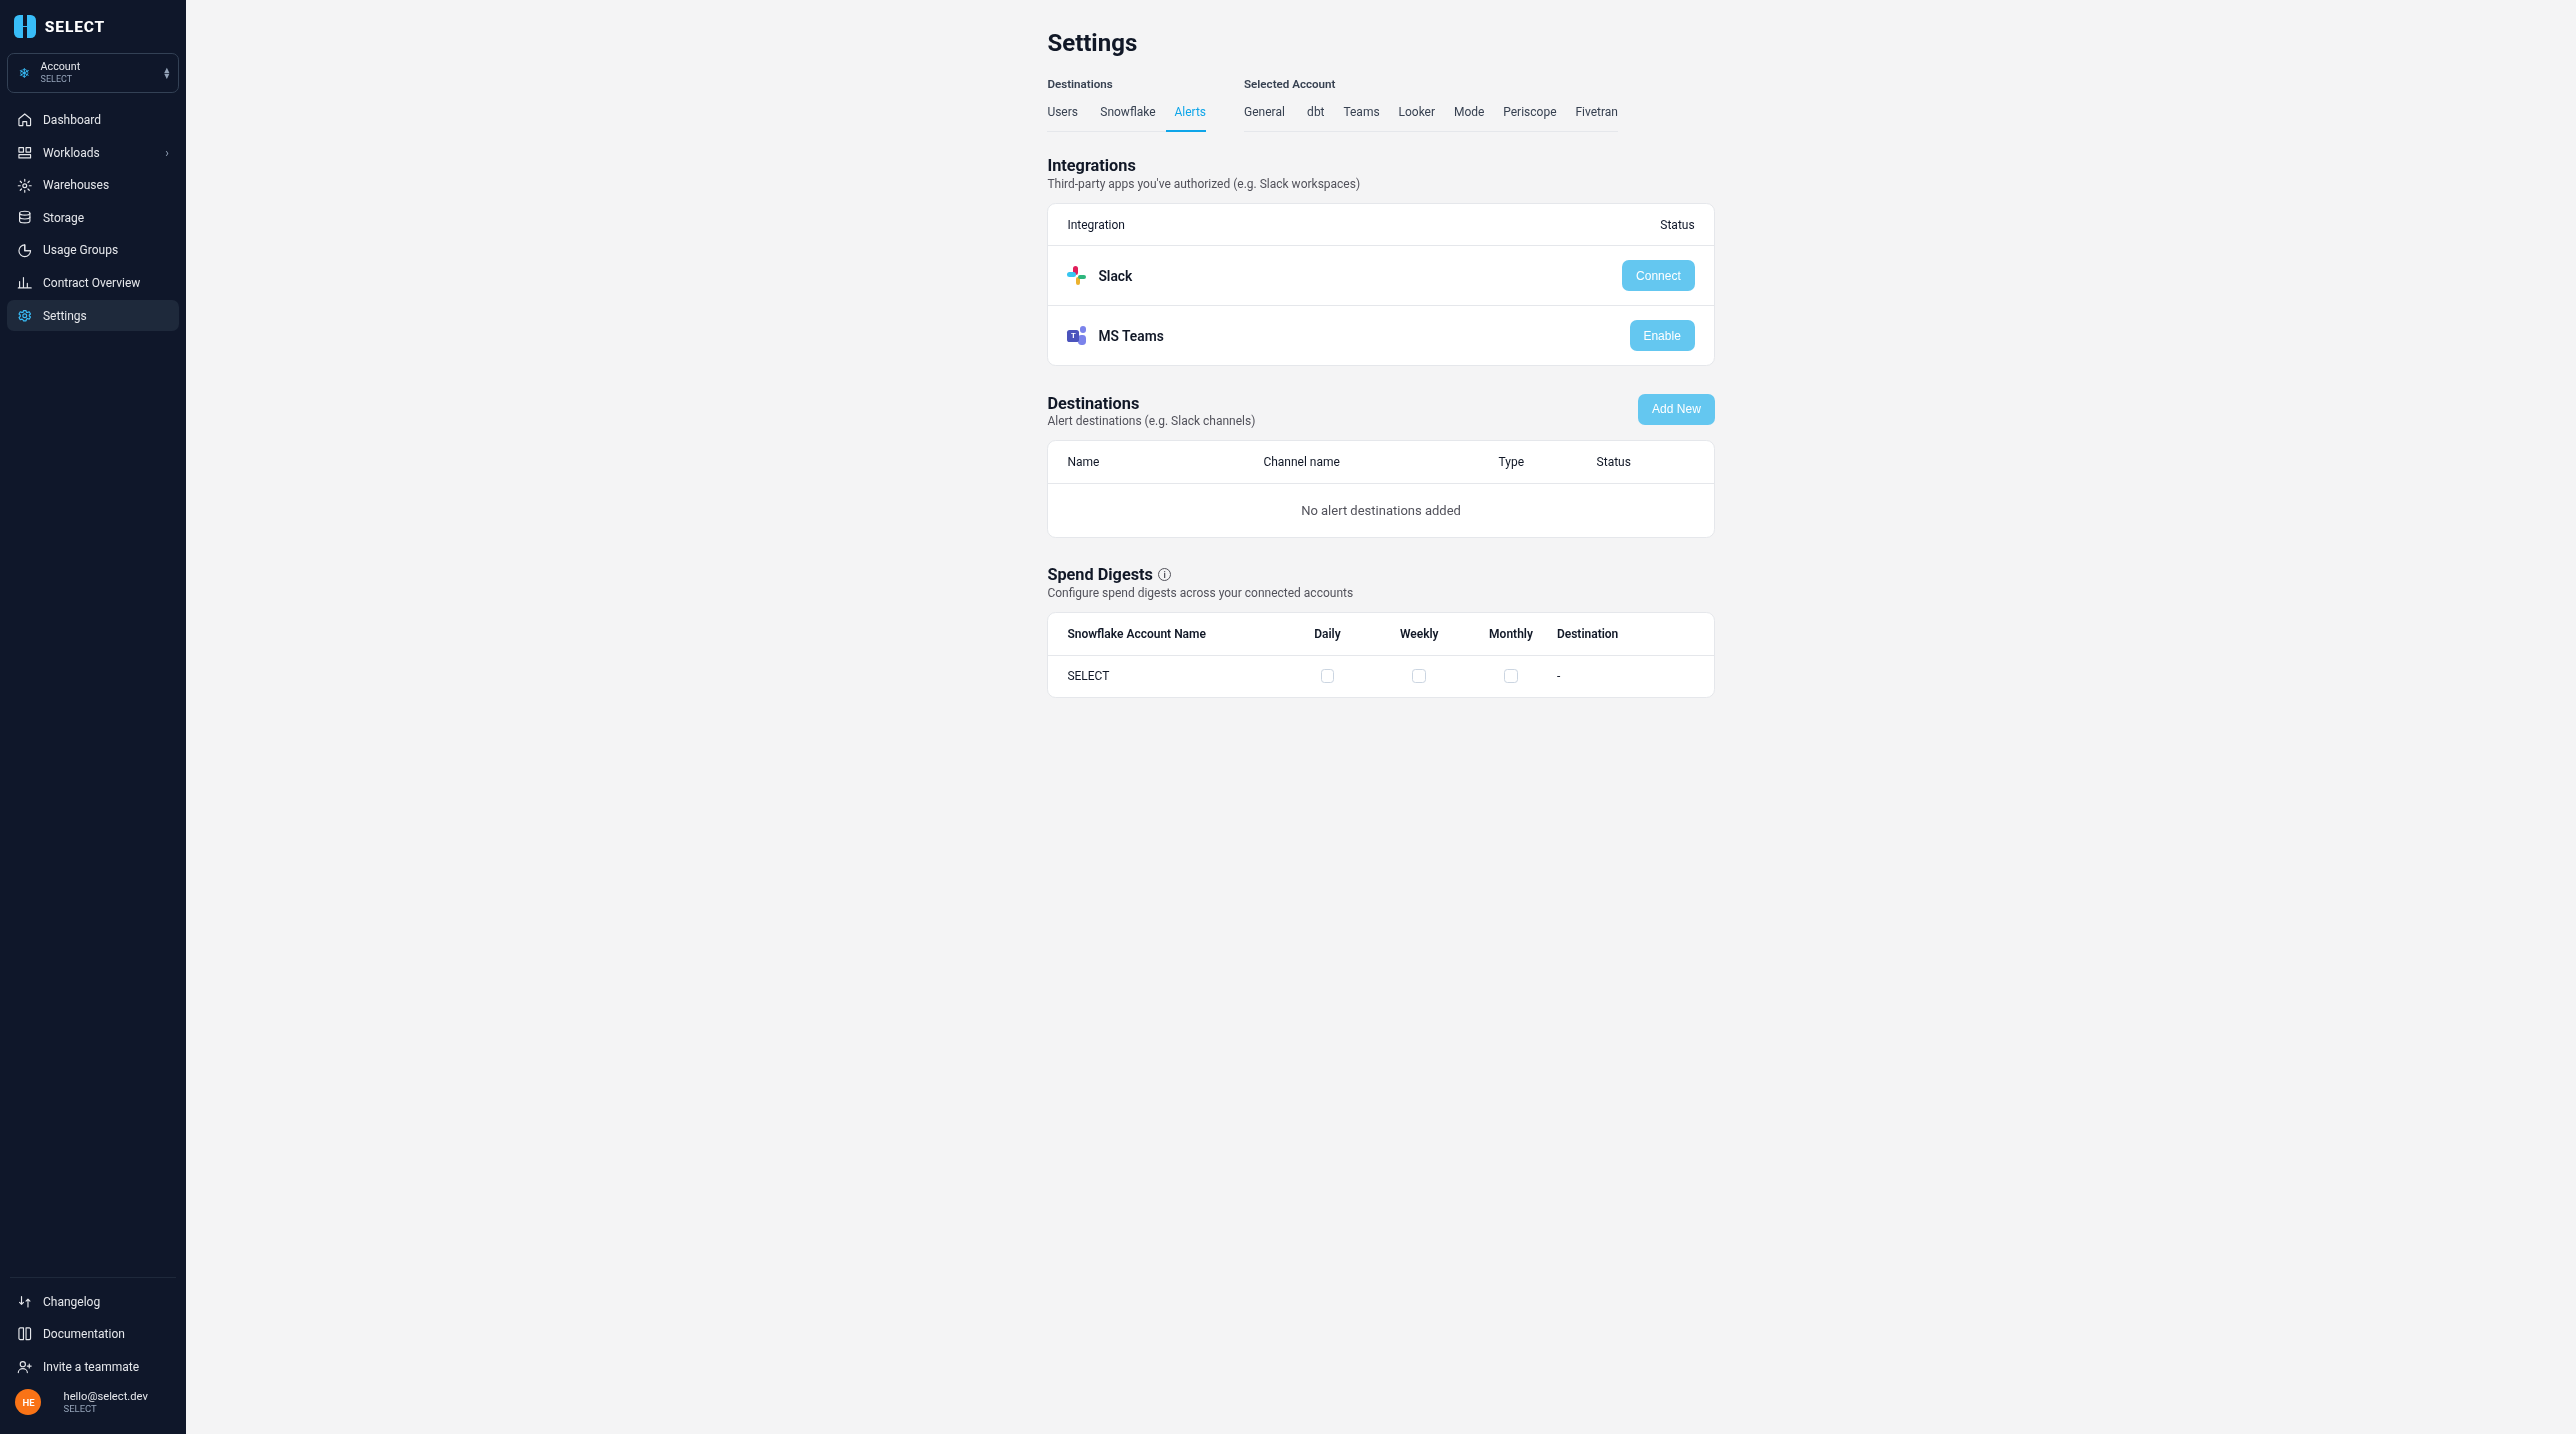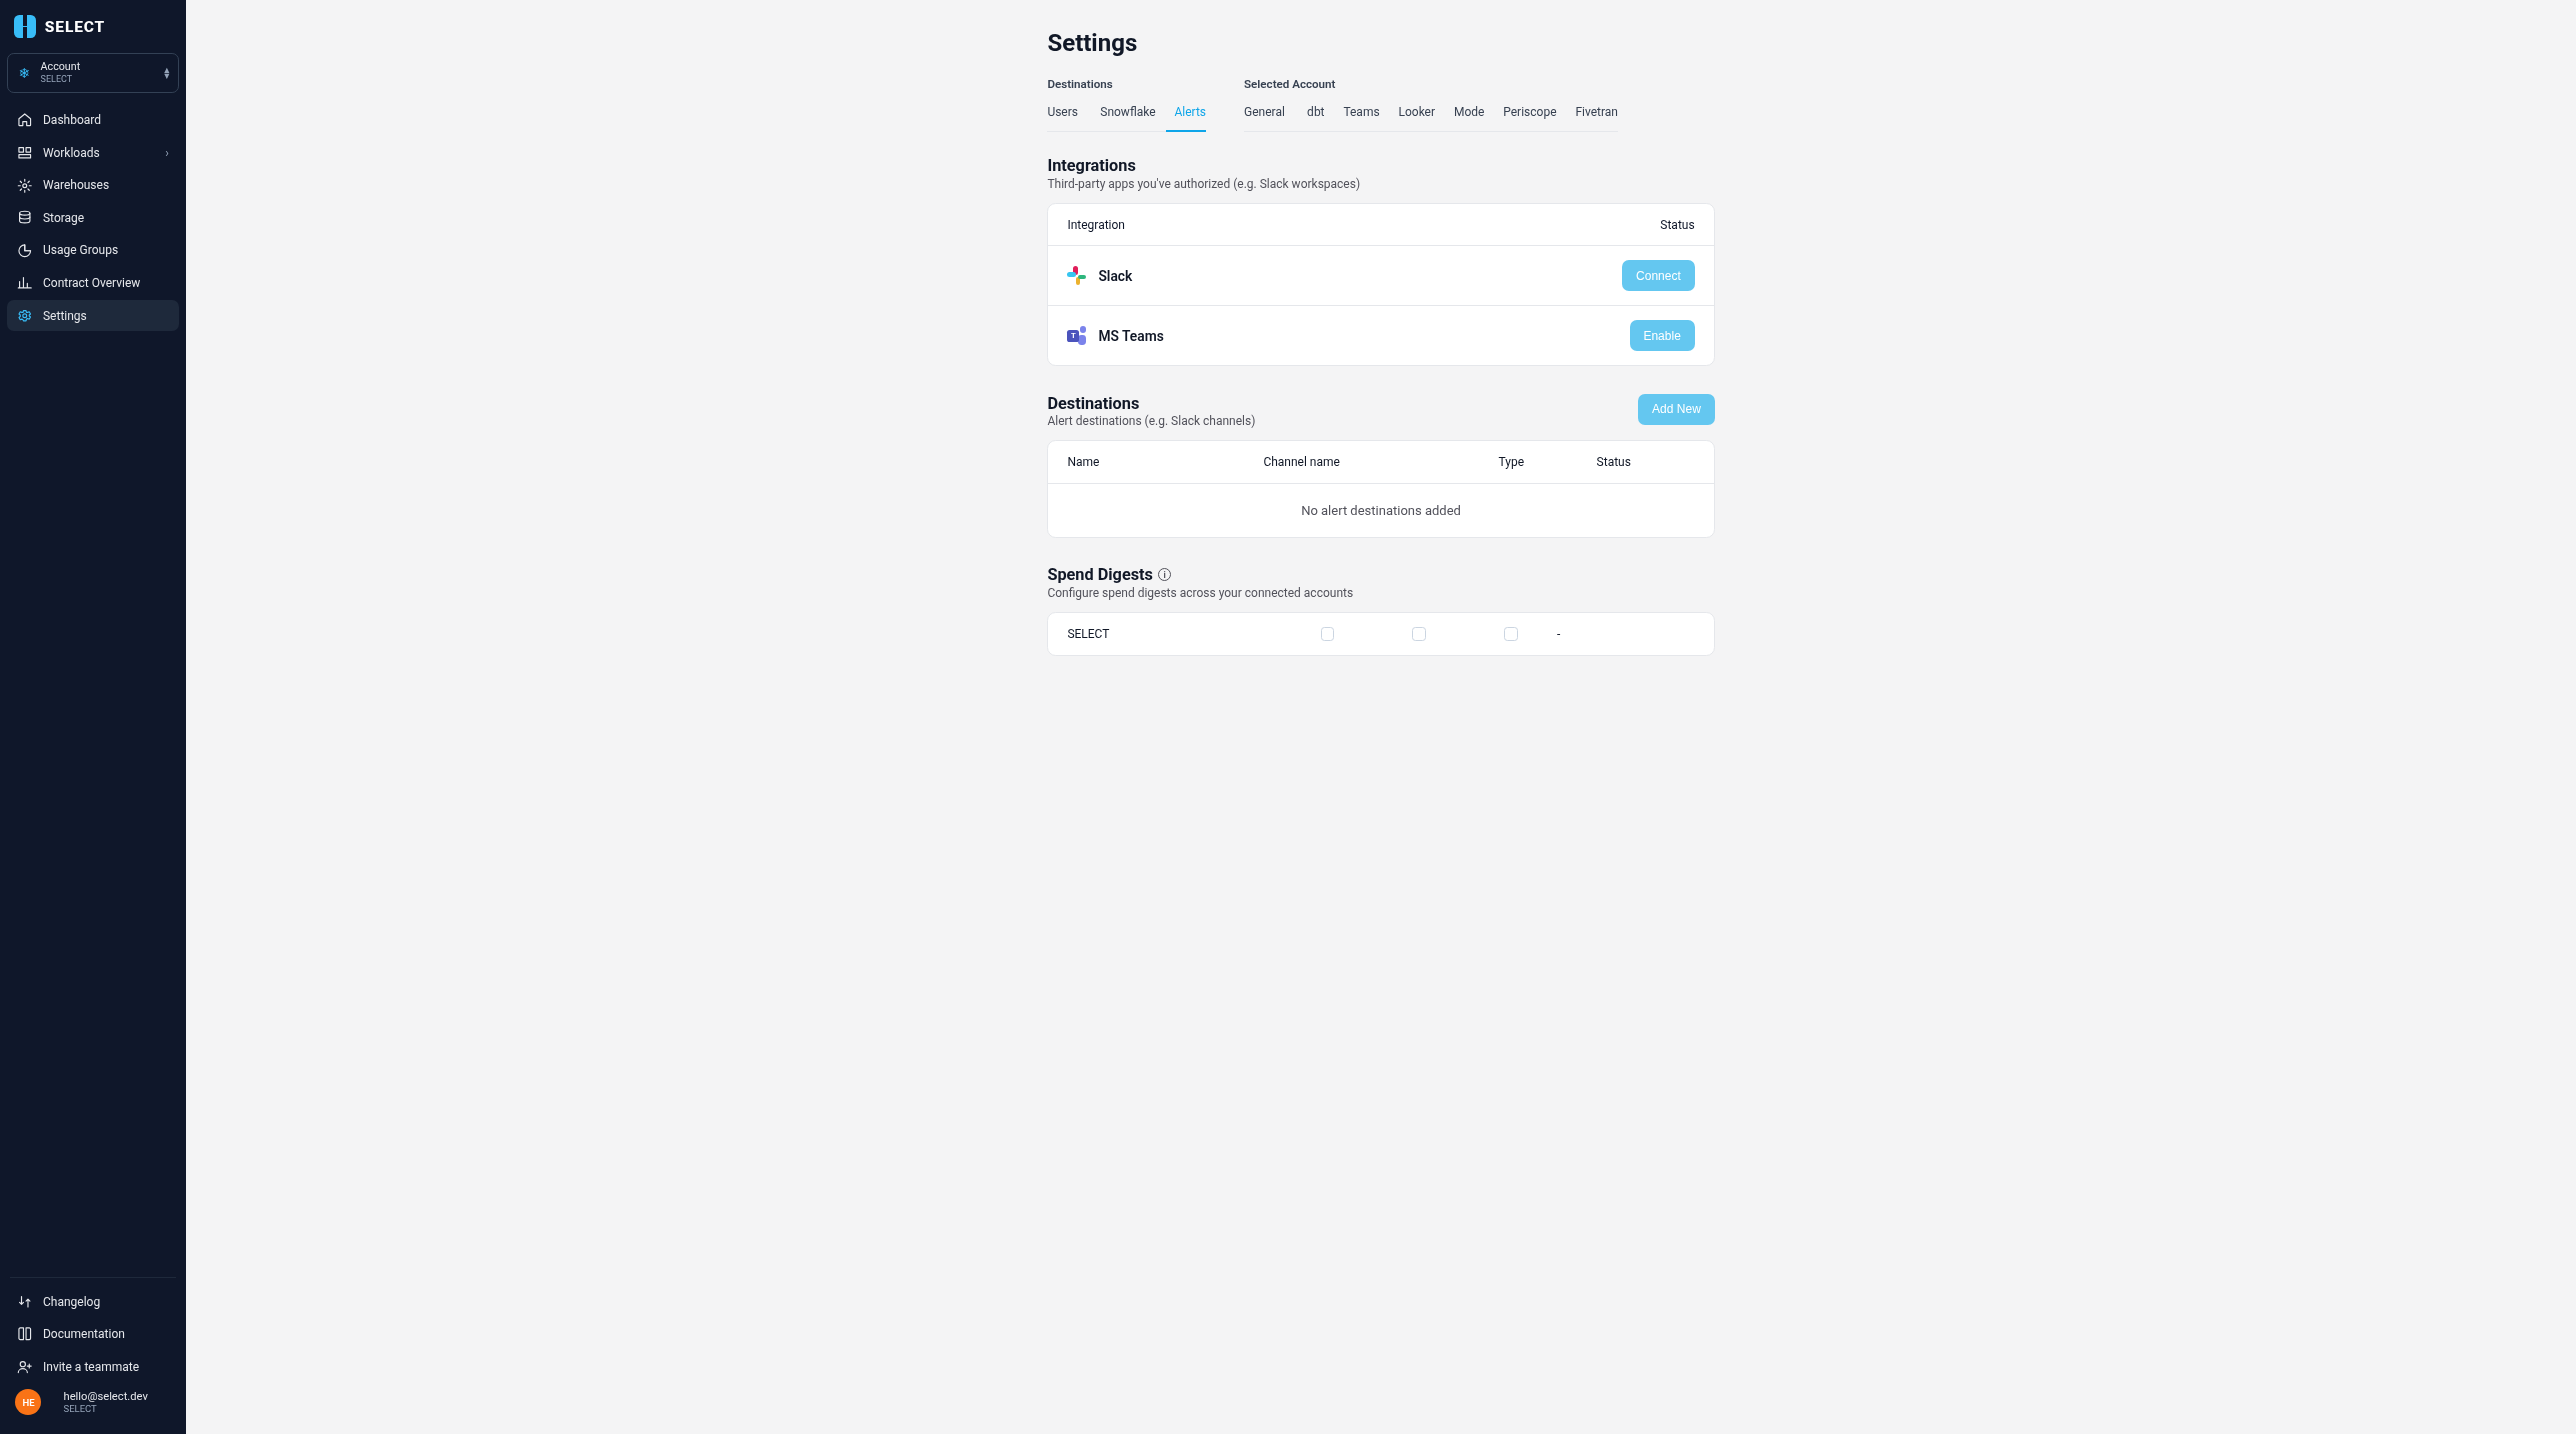--- a/index.html
+++ b/index.html
@@ -337,20 +337,27 @@
       <div class="section-head">
         <div class="section-titles">
           <h2>
               <span>Spend Digests</span>
               <span class="info-circle">i</span>
             </h2>
           <p>Configure spend digests across your connected accounts</p>
         </div>
       </div>
       <div class="card">
+        <div class="sd-row head">
+          <div>Snowflake Account Name</div>
+          <div class="c">Daily</div>
+          <div class="c">Weekly</div>
+          <div class="c">Monthly</div>
+          <div>Destination</div>
+        </div>
         <div class="sd-row">
           <div>SELECT</div>
           <div class="c">
               <div class="checkbox"></div>
             </div>
           <div class="c">
               <div class="checkbox"></div>
             </div>
           <div class="c">
               <div class="checkbox"></div>

